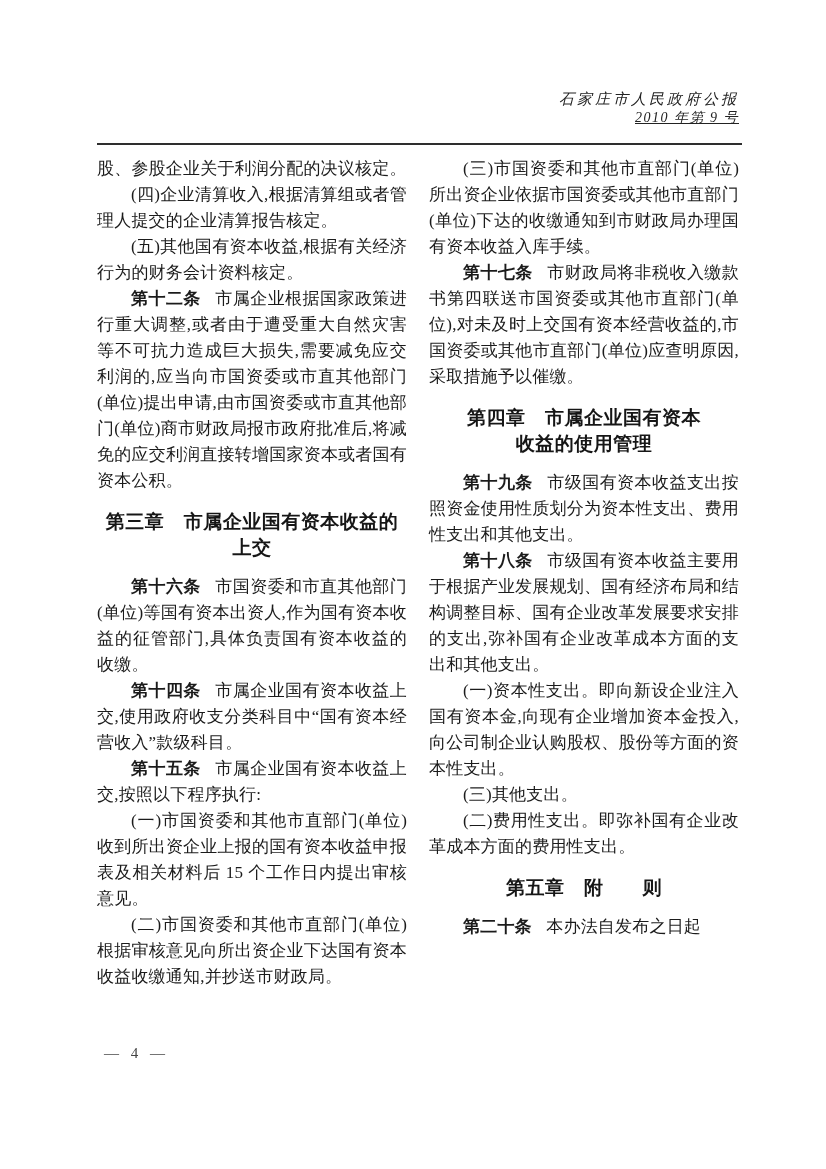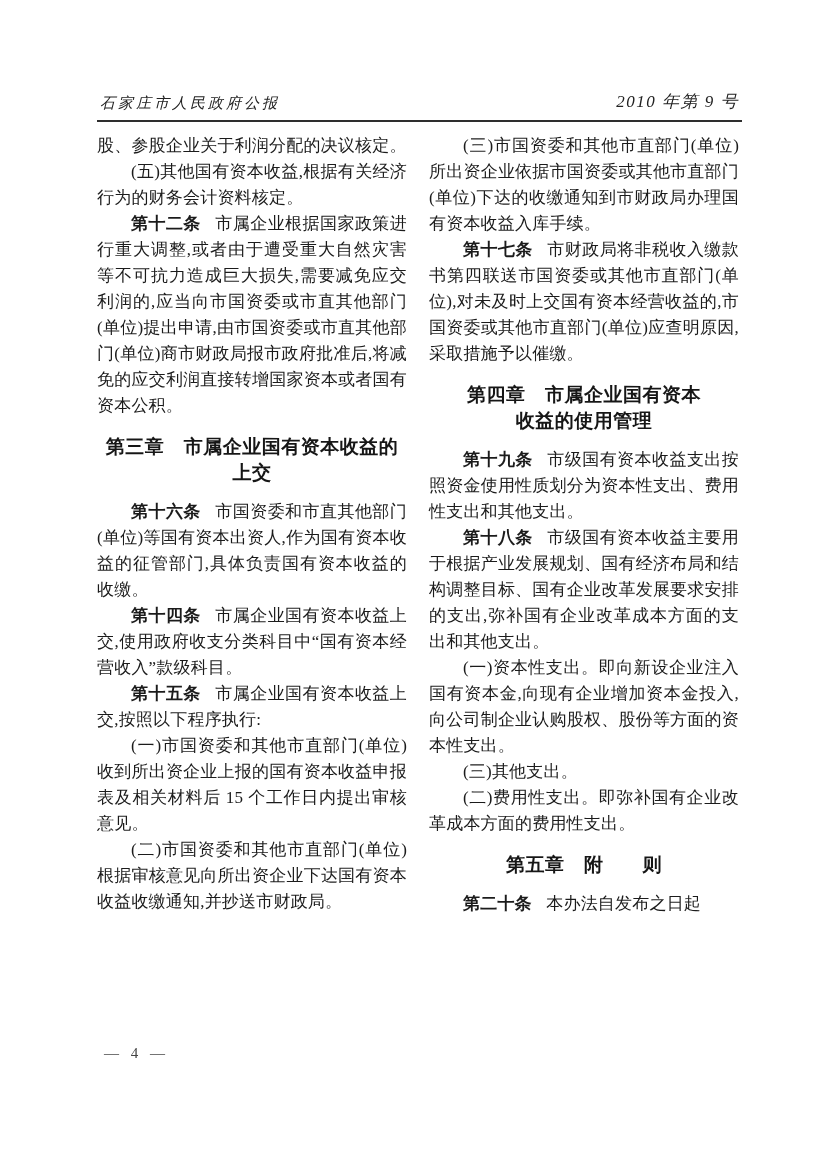--- a/index.html
+++ b/index.html
@@ -18,34 +18,36 @@
   .content {
     position: absolute;
     left: 97px;
     top: 90px;
     width: 645px;
   }
   .hdr {
     display: flex;
     justify-content: space-between;
     align-items: flex-end;
-    padding: 0 3px 7px 3px;
+    padding: 0 3px 16px 3px;
     border-bottom: 2px solid #2e2e2e;
+    flex-direction: column;
   }
   .hdr-title {
     font-style: italic;
     font-size: 15px;
     letter-spacing: 3px;
     color: #222;
   }
   .hdr-issue {
     font-style: italic;
-    font-size: 17px;
+    font-size: 14px;
     letter-spacing: 1.5px;
     color: #222;
+    text-decoration: underline;
   }
   .cols {
     display: flex;
     gap: 22px;
     margin-top: 11px;
   }
   .col {
     width: 310px;
   }
   .para {
@@ -91,20 +93,21 @@
 
   <div class="hdr">
     <span class="hdr-title">石家庄市人民政府公报</span>
     <span class="hdr-issue">2010 年第 9 号</span>
   </div>
 
   <div class="cols">
 
     <div class="col">
       <p class="para cont">股、参股企业关于利润分配的决议核定。</p>
+      <p class="para">(四)企业清算收入,根据清算组或者管理人提交的企业清算报告核定。</p>
       <p class="para">(五)其他国有资本收益,根据有关经济行为的财务会计资料核定。</p>
       <p class="para">
         <span class="art-label">第十二条</span><span>市属企业根据国家政策进行重大调整,或者由于遭受重大自然灾害等不可抗力造成巨大损失,需要减免应交利润的,应当向市国资委或市直其他部门(单位)提出申请,由市国资委或市直其他部门(单位)商市财政局报市政府批准后,将减免的应交利润直接转增国家资本或者国有资本公积。</span>
       </p>
       <h3 class="chapter">第三章　市属企业国有资本收益的上交</h3>
       <p class="para">
         <span class="art-label">第十六条</span><span>市国资委和市直其他部门(单位)等国有资本出资人,作为国有资本收益的征管部门,具体负责国有资本收益的收缴。</span>
       </p>
       <p class="para">
         <span class="art-label">第十四条</span><span>市属企业国有资本收益上交,使用政府收支分类科目中“国有资本经营收入”款级科目。</span>

